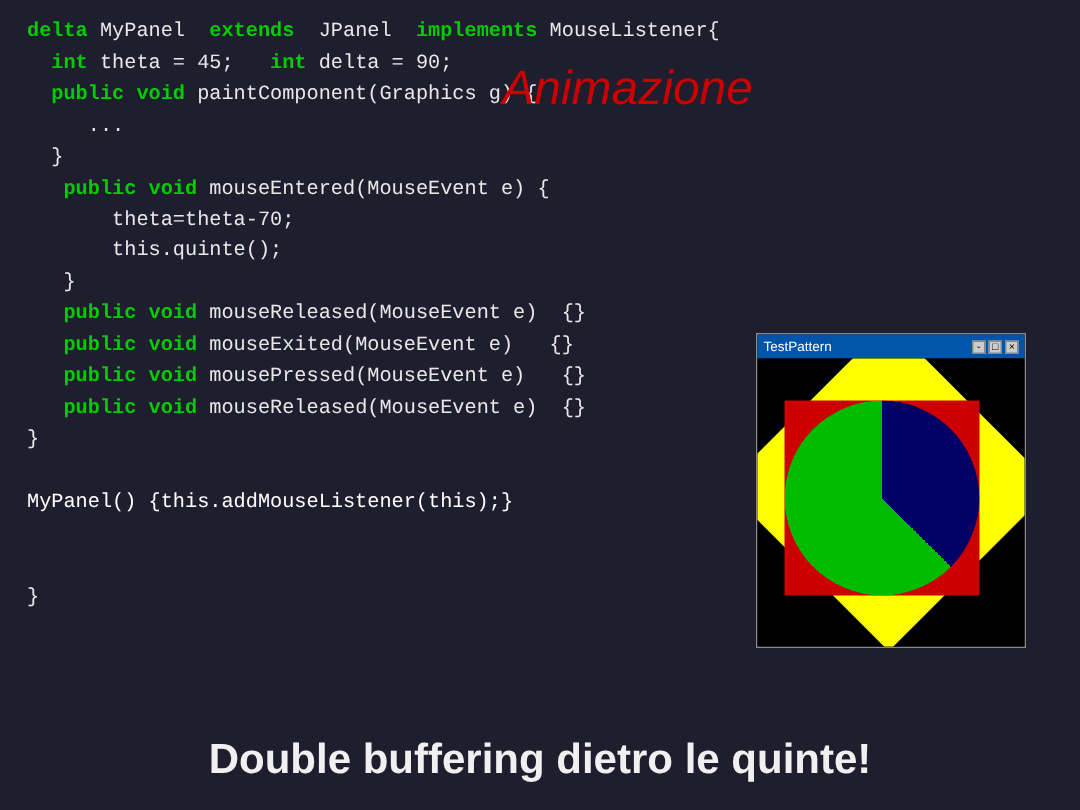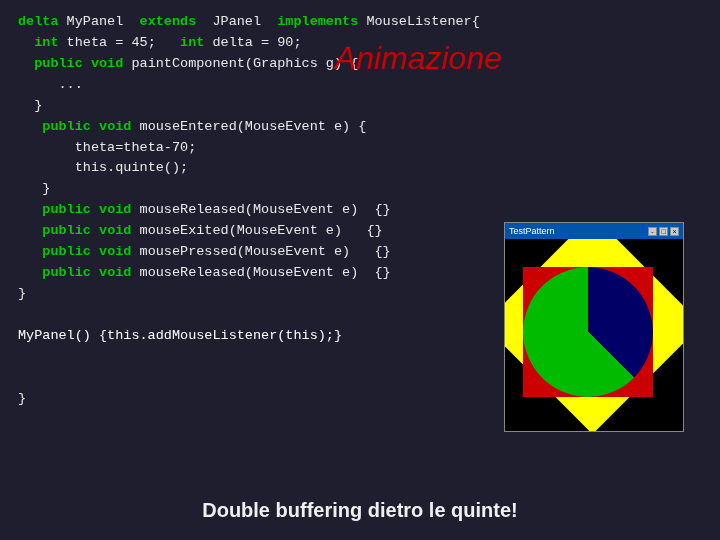--- a/index.html
+++ b/index.html
@@ -47,21 +47,21 @@
       font-family: Arial, sans-serif;
       font-size: 32px;
       font-weight: normal;
       color: #cc0000;
       font-style: italic;
     }
 
     .bottom-text {
       text-align: center;
       font-family: Arial, sans-serif;
-      font-size: 20px;
+      font-size: 28px;
       font-weight: bold;
       color: #f0f0f0;
       padding: 10px 0 6px 0;
     }
 
     
     .preview-window {
       position: absolute;
       right: 18px;
       top: 210px;

